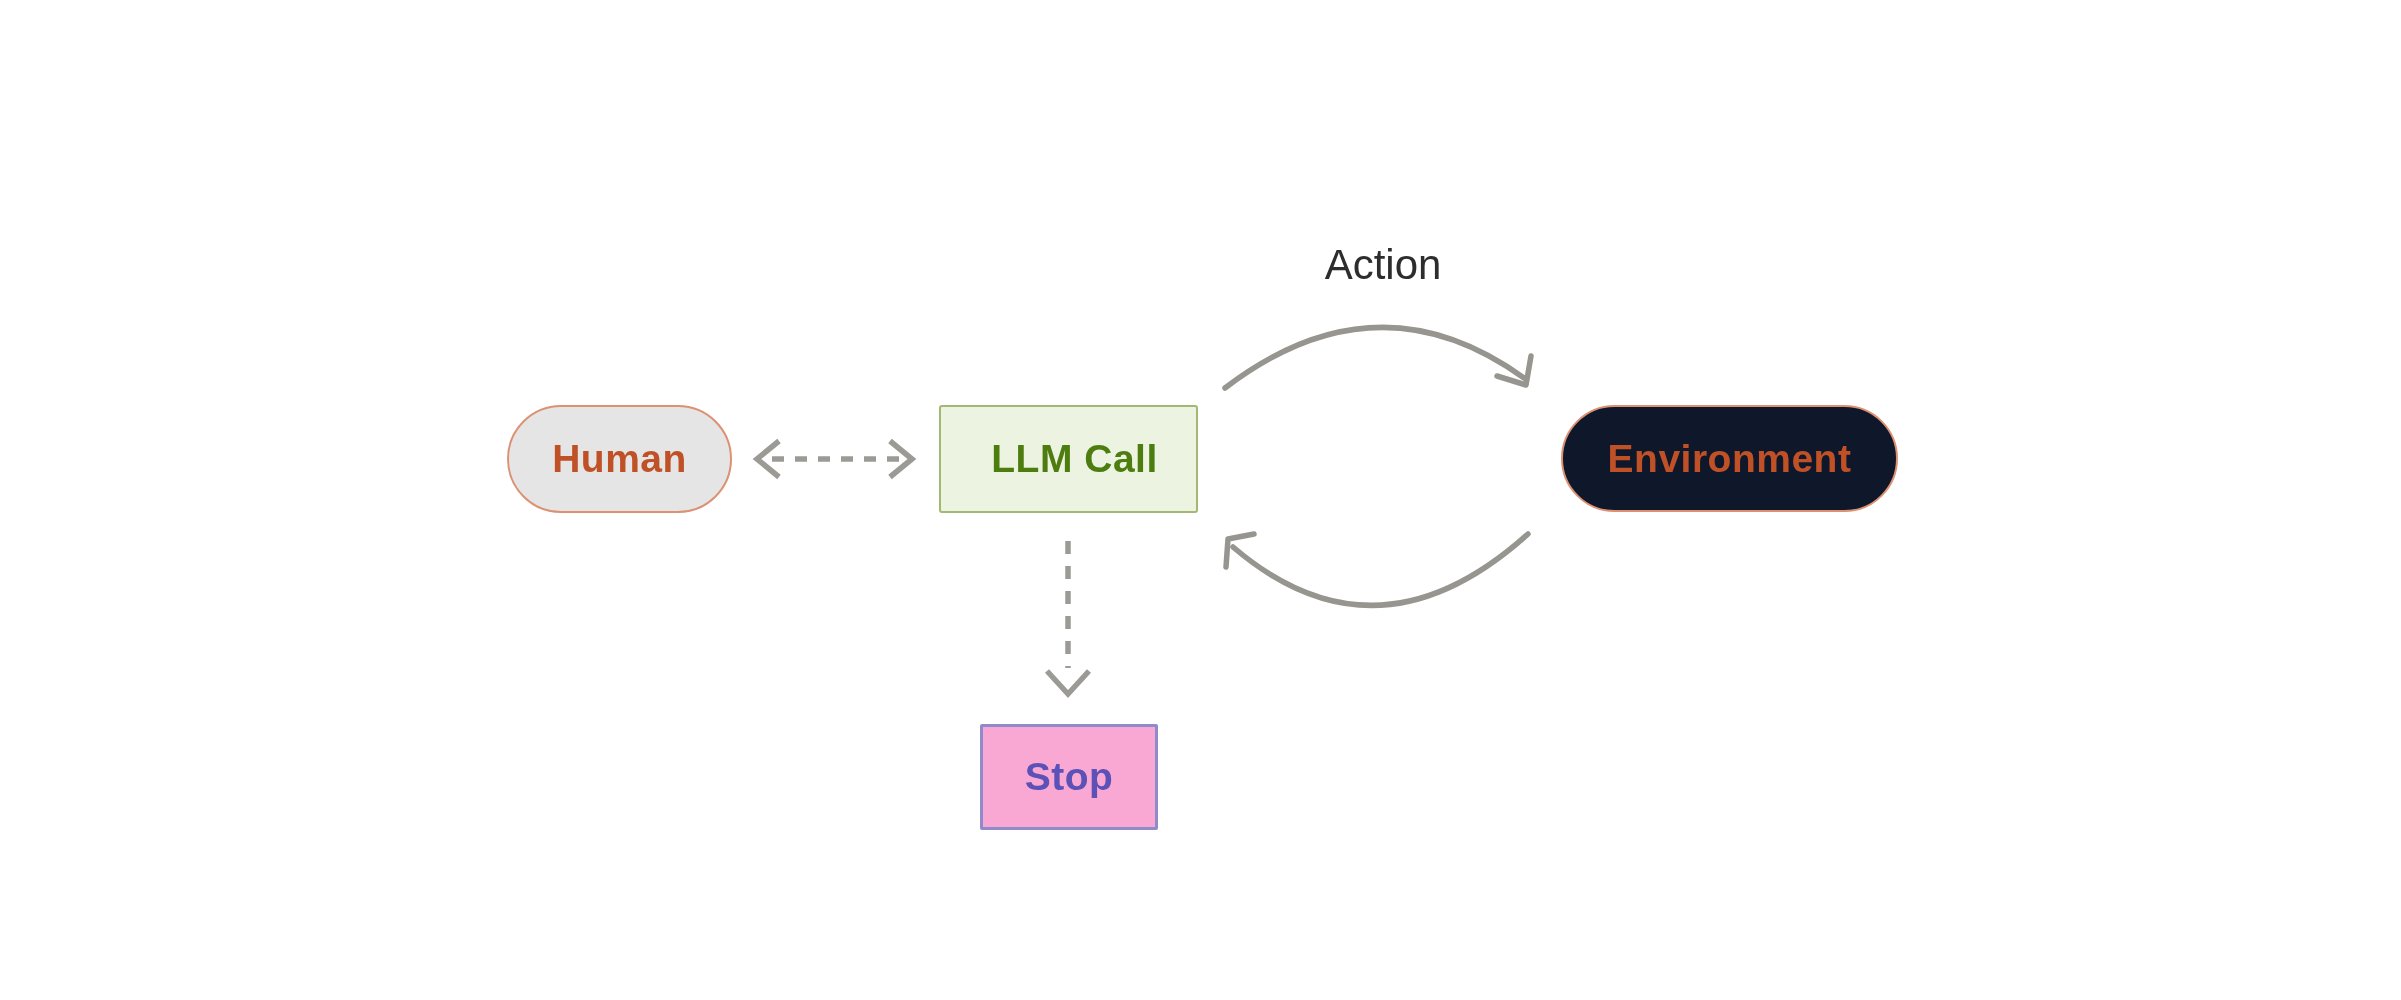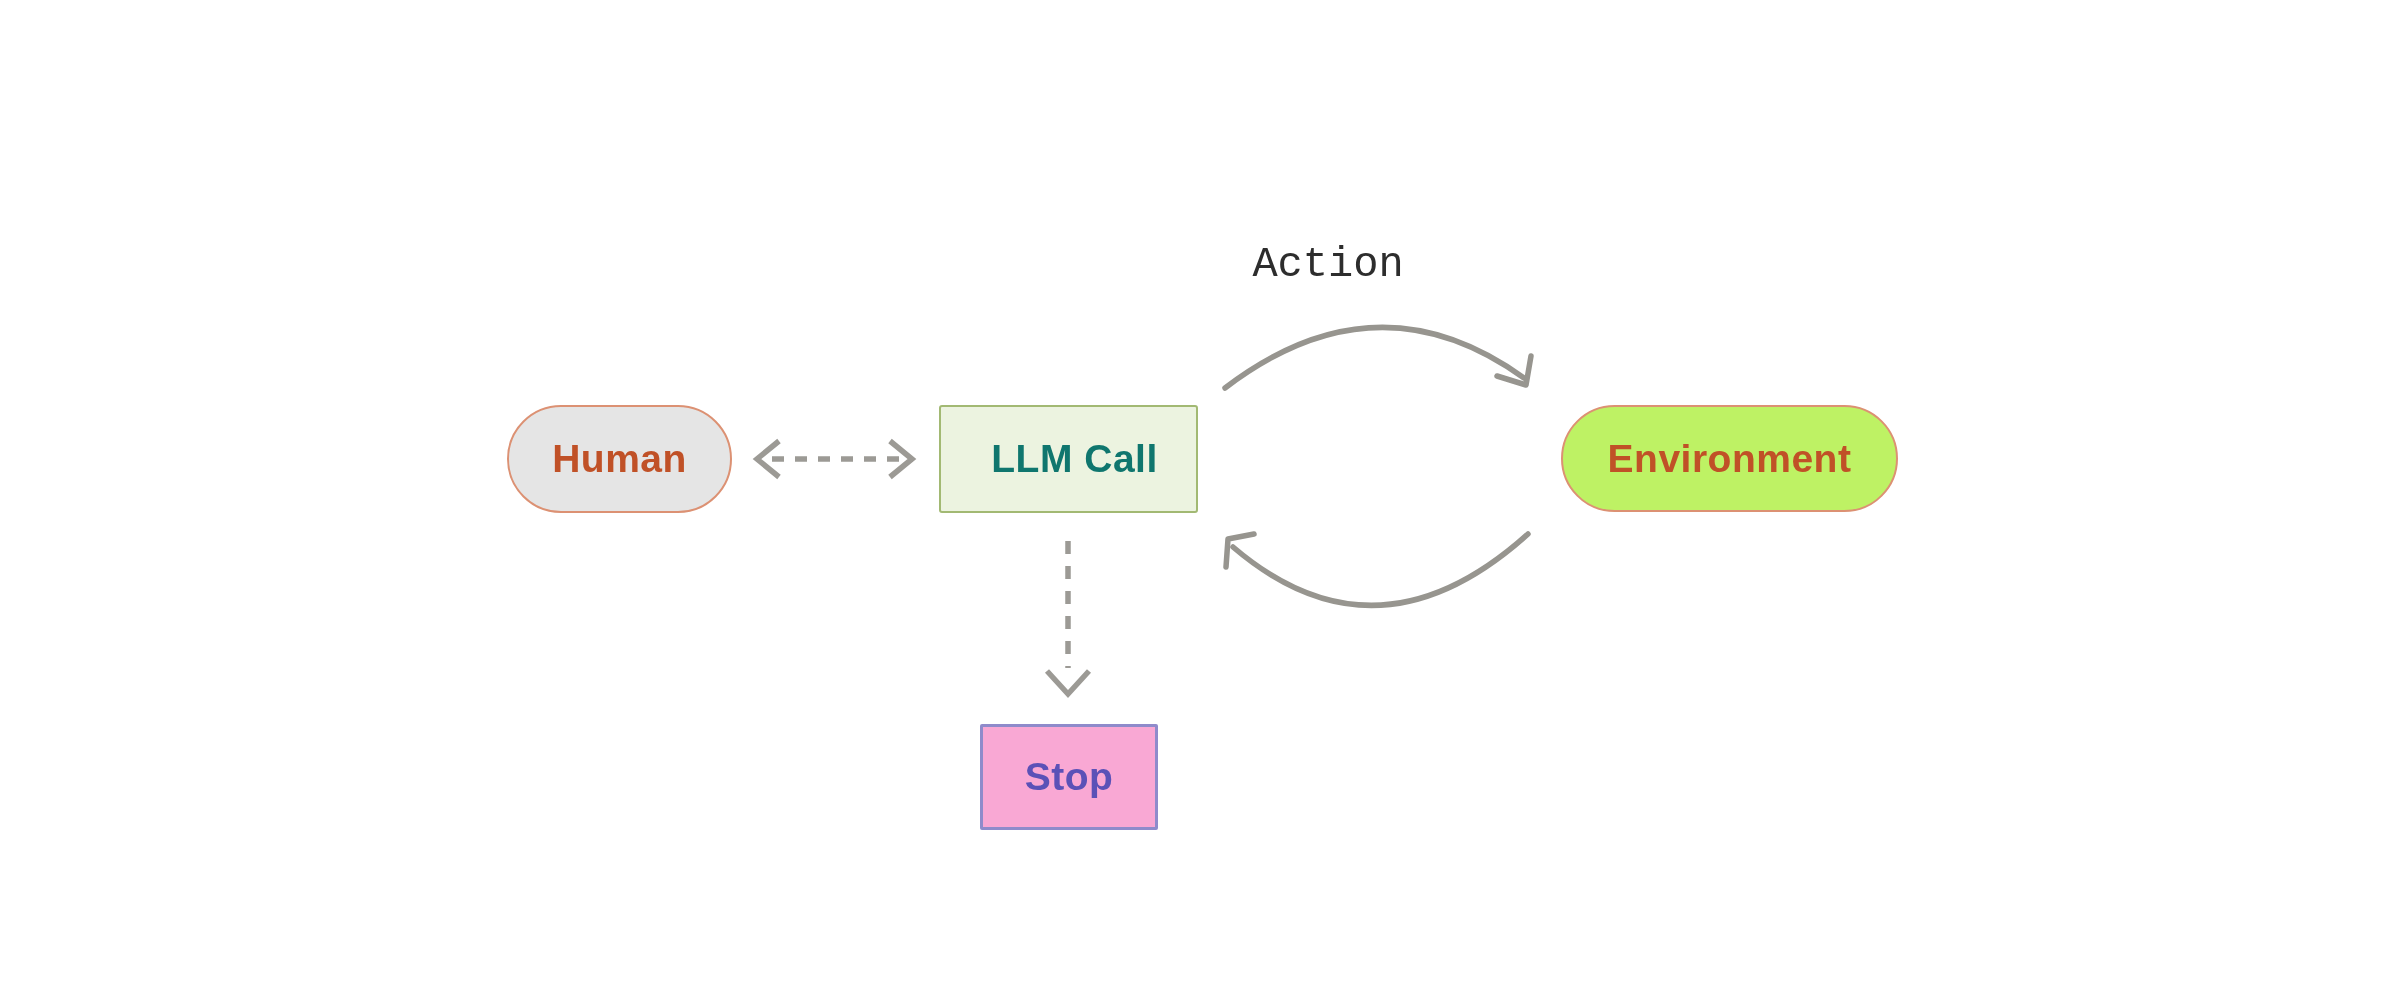--- a/index.html
+++ b/index.html
@@ -37,46 +37,46 @@
     background: #e5e5e5;
     border: 2px solid #dc9173;
     border-radius: 54px;
     color: #c05127;
   }
   .node-llm {
     left: 939px; top: 405px; width: 259px; height: 108px;
     background: #ecf3e0;
     border: 2px solid #a2b973;
     border-radius: 3px;
-    color: #0f766e;
+    color: #4d7c0f;
     padding-left: 12px;
   }
   .node-environment {
     left: 1561px; top: 405px; width: 337px; height: 107px;
-    background: #bef264;
+    background: #0f172a;
     border: 2px solid #dc9173;
     border-radius: 54px;
     color: #c05127;
   }
   .node-stop {
     left: 980px; top: 724px; width: 178px; height: 106px;
     background: #f9a8d4;
     border: 3px solid #8f8bcb;
     border-radius: 2px;
     color: #5b51b7;
   }
   .edge-label {
     position: absolute;
     width: 400px;
     text-align: center;
     font-size: 42px;
     font-weight: 400;
     color: #2d2d2d;
   }
-  .label-action   { left: 1128px; top: 241px; font-family: Liberation Mono, monospace; }
+  .label-action   { left: 1183px; top: 241px; }
   .label-feedback { left: 1177px; top: 629px; }
 </style>
 </head>
 <body>
 
 <div class="canvas">
 
   <svg class="edges" viewBox="0 0 2401 1000" xmlns="http://www.w3.org/2000/svg">
 
      LLM Call dashed double-headed arrow --&gt;

